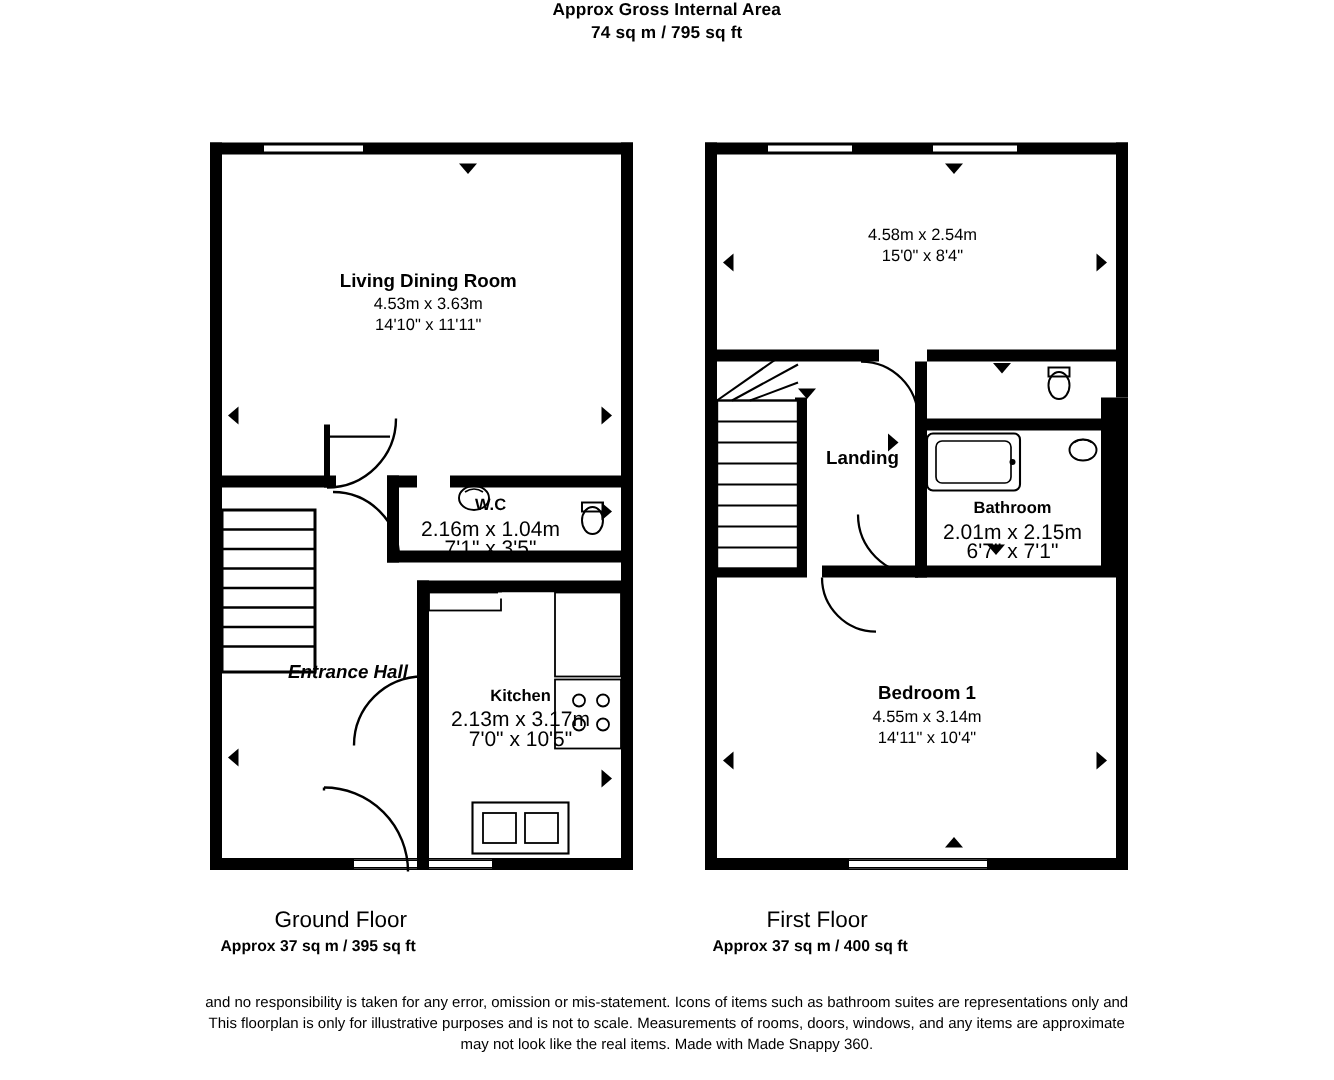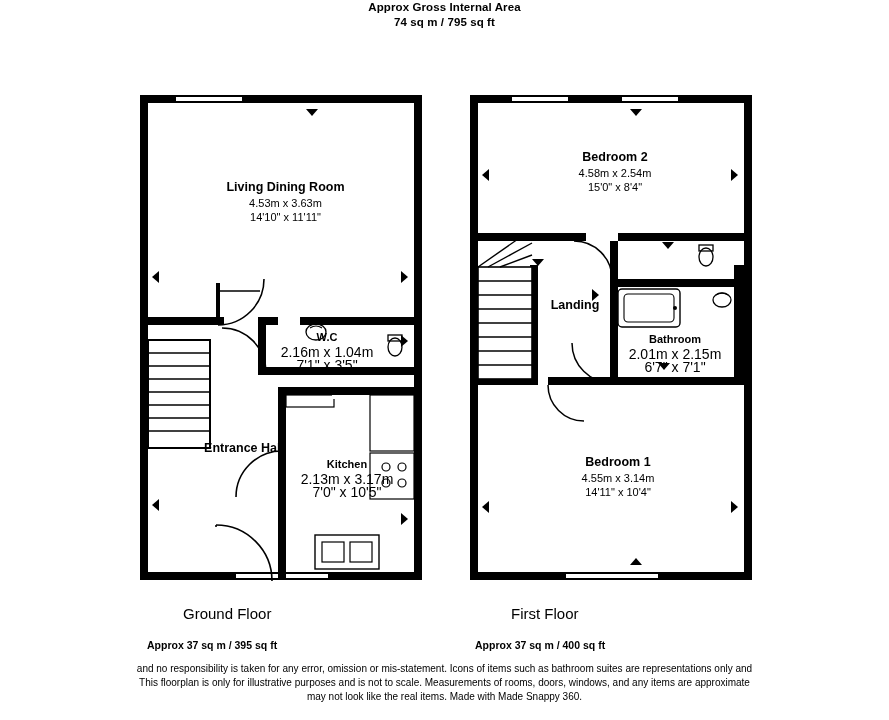--- a/index.html
+++ b/index.html
@@ -66,21 +66,20 @@
     font-size: 15px;
     line-height: 19px;
     display: block;
     margin-left: 36px;
   }
   .floor-caption .farea {
     font-size: 10.5px;
     font-weight: bold;
     line-height: 17px;
     display: block;
-    margin-top: 14px;
   }
 
   
   .disclaimer {
     position: absolute;
     left: 0;
     width: 889px;
     top: 662px;
     text-align: center;
     font-size: 10px;
@@ -185,21 +184,21 @@
     <span class="dim">4.53m x 3.63m</span>
     <span class="dim">14'10" x 11'11"</span>
   </div>
 
   <div class="label small" style="left:272px; top:330px; width:110px;">
     <span class="name">W.C</span>
     <span class="dim">2.16m x 1.04m</span>
     <span class="dim">7'1" x 3'5"</span>
   </div>
 
-  <div class="label" style="left:169px; top:441px; width:150px;">
+  <div class="label" style="left:157px; top:441px; width:150px;font-style:italic;">
     <span class="name">Entrance Hall</span>
   </div>
 
   <div class="label small" style="left:292px; top:457px; width:110px;">
     <span class="name">Kitchen</span>
     <span class="dim">2.13m x 3.17m</span>
     <span class="dim">7'0" x 10'5"</span>
   </div>
 
   <div class="plan" style="left:470px; top:95px; width:290px; height:485px;">
@@ -264,21 +263,20 @@
     <div class="tri down" style="left:192px; top:147px;"></div>
     <div class="tri down" style="left:62px; top:164px;"></div>
     <div class="tri right" style="left:122px; top:194px;"></div>
     <div class="tri down" style="left:188px; top:268px;"></div>
     <div class="tri left" style="left:12px; top:406px;"></div>
     <div class="tri right" style="left:261px; top:406px;"></div>
     <div class="tri up" style="left:160px; top:463px;"></div>
   </div>
 
   <div class="label" style="left:520px; top:150px; width:190px;">
-    <span class="name">Bedroom 2</span>
     <span class="dim">4.58m x 2.54m</span>
     <span class="dim">15'0" x 8'4"</span>
   </div>
 
   <div class="label" style="left:505px; top:298px; width:140px;">
     <span class="name">Landing</span>
   </div>
 
   <div class="label small" style="left:620px; top:310px; width:110px;margin-top:22px;">
     <span class="name">Bathroom</span>

